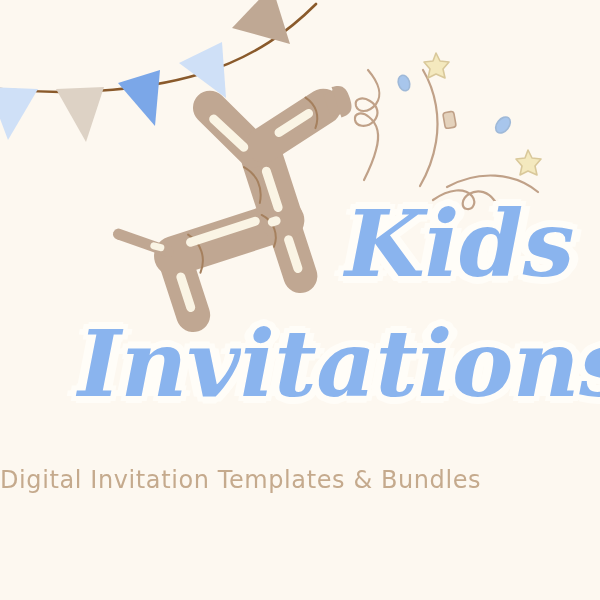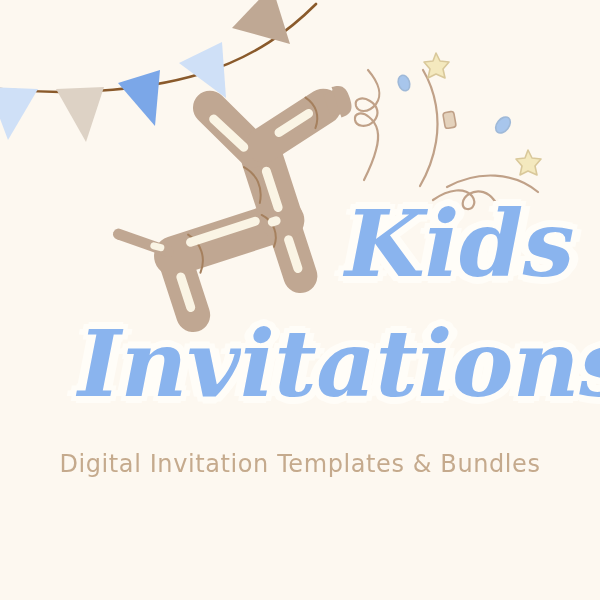--- a/index.html
+++ b/index.html
@@ -54,23 +54,23 @@
   }
   #invitations-word {
     left: 78px;
     top: 318px;
     font-size: 92px;
     line-height: 1;
   }
   #subtitle {
     position: absolute;
     left: 0;
-    top: 450px;
+    top: 466px;
     width: 600px;
-    text-align: center;
+    text-align: left;
     font-family: "DejaVu Sans", sans-serif;
     font-size: 24px;
     font-weight: 400;
     letter-spacing: 0.6px;
     color: #C5AA8D;
     white-space: nowrap;
   }
 </style>
 </head>
 <body>

